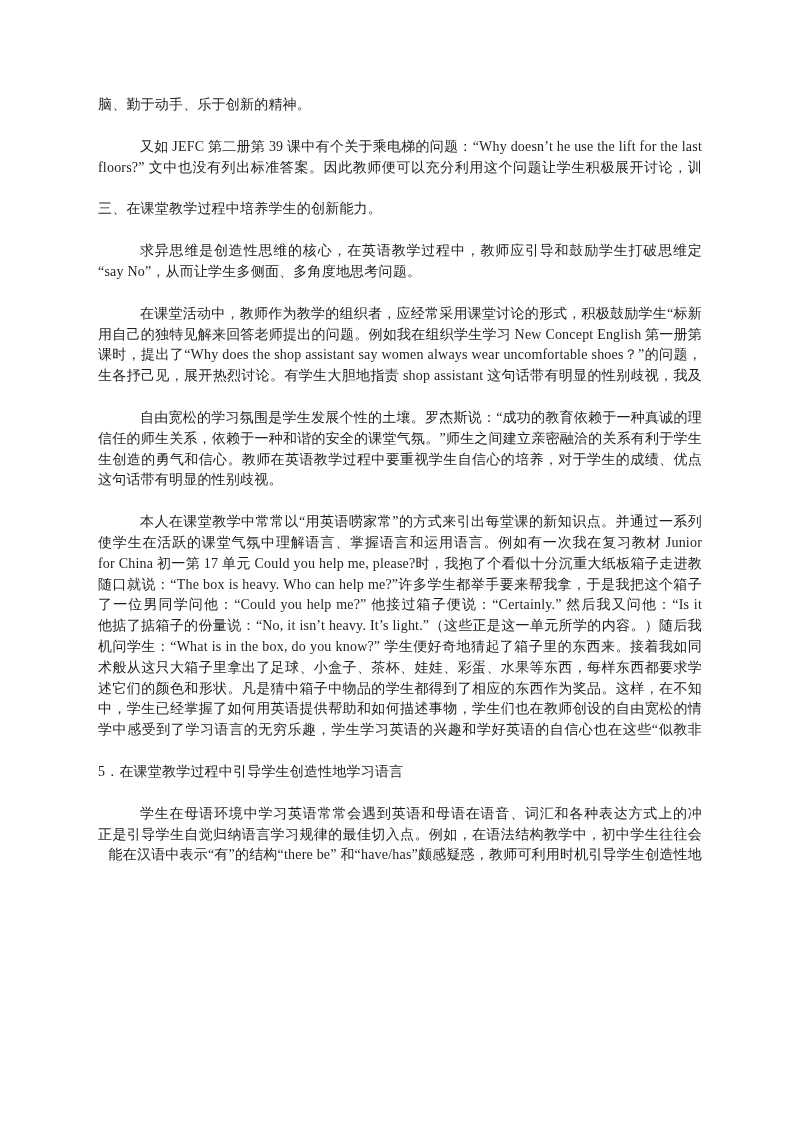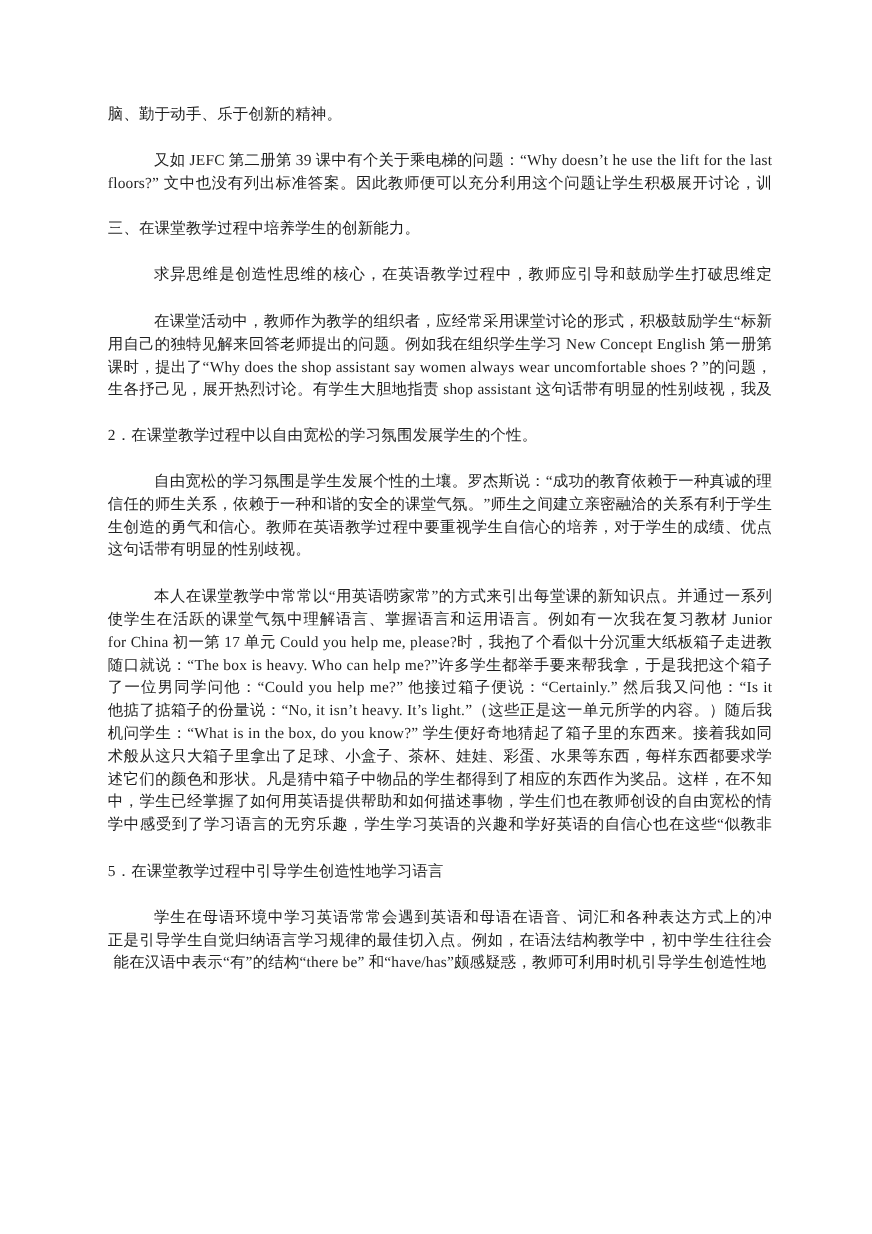--- a/index.html
+++ b/index.html
@@ -34,21 +34,21 @@
     height: 20.8px;
     line-height: 20.8px;
     overflow: hidden;
     text-align: justify;
     text-align-last: justify;
   }
   
   .line.last,
   .heading .line,
   .continuation .line {
-    text-align: center;
+    text-align: right;
     text-align-last: left;
   }
   .paragraph .line.first {
     text-indent: 42px;
   }
 </style>
 </head>
 <body>
 
 <div class="page" style="background: rgb(255, 255, 255);">
@@ -58,29 +58,27 @@
       </div>
       <div class="block paragraph">
         <div class="line first">又如 JEFC 第二册第 39 课中有个关于乘电梯的问题：“Why doesn’t he use the lift for the last three</div>
         <div class="line">floors?” 文中也没有列出标准答案。因此教师便可以充分利用这个问题让学生积极展开讨论，训练学</div>
       </div>
       <div class="block heading">
         <div class="line last">三、在课堂教学过程中培养学生的创新能力。</div>
       </div>
       <div class="block paragraph">
         <div class="line first">求异思维是创造性思维的核心，在英语教学过程中，教师应引导和鼓励学生打破思维定势，敢于</div>
+        <div class="line last">“say No”，从而让学生多侧面、多角度地思考问题。</div>
       </div>
       <div class="block paragraph">
         <div class="line first">在课堂活动中，教师作为教学的组织者，应经常采用课堂讨论的形式，积极鼓励学生“标新立异”，</div>
         <div class="line">用自己的独特见解来回答老师提出的问题。例如我在组织学生学习 New Concept English  第一册第 75</div>
         <div class="line">课时，提出了“Why does the shop assistant say women always wear uncomfortable shoes？”的问题，让学</div>
         <div class="line">生各抒己见，展开热烈讨论。有学生大胆地指责 shop assistant 这句话带有明显的性别歧视，我及时表</div>
-      </div>
-      <div class="block heading">
-        <div class="line last">2．在课堂教学过程中以自由宽松的学习氛围发展学生的个性。</div>
       </div>
       <div class="block paragraph">
         <div class="line first">自由宽松的学习氛围是学生发展个性的土壤。罗杰斯说：“成功的教育依赖于一种真诚的理解和</div>
         <div class="line">信任的师生关系，依赖于一种和谐的安全的课堂气氛。”师生之间建立亲密融洽的关系有利于学生产</div>
         <div class="line">生创造的勇气和信心。教师在英语教学过程中要重视学生自信心的培养，对于学生的成绩、优点以及</div>
         <div class="line last">这句话带有明显的性别歧视。</div>
       </div>
       <div class="block paragraph">
         <div class="line first">本人在课堂教学中常常以“用英语唠家常”的方式来引出每堂课的新知识点。并通过一系列的活动</div>
         <div class="line">使学生在活跃的课堂气氛中理解语言、掌握语言和运用语言。例如有一次我在复习教材 Junior English</div>

